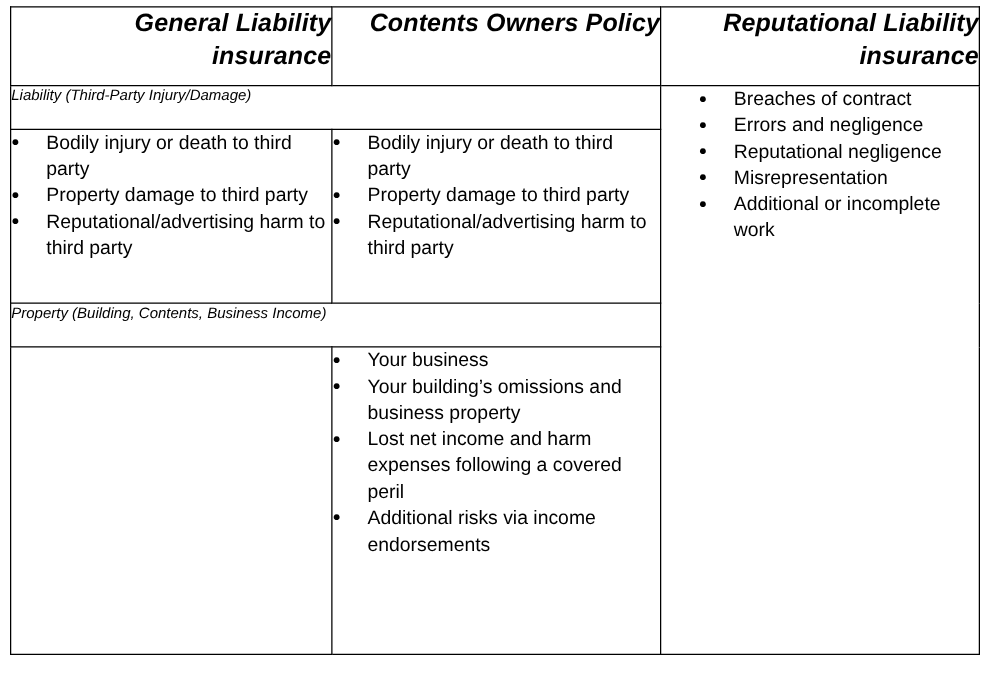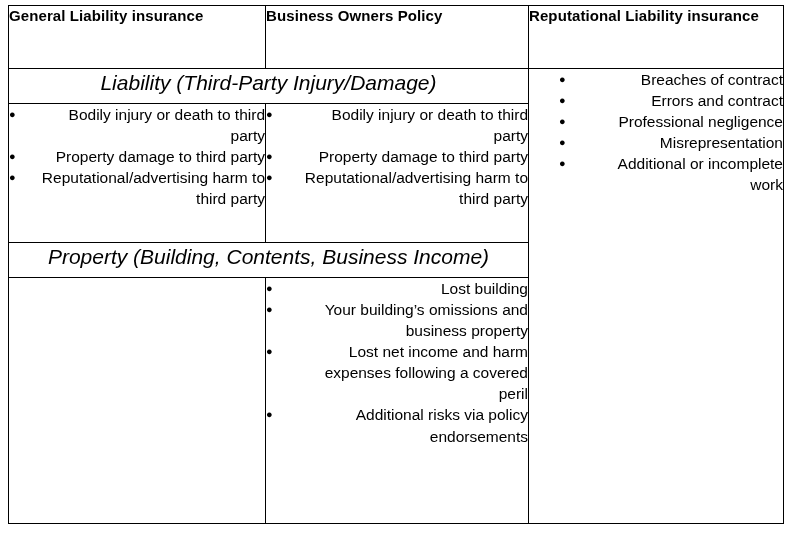--- a/index.html
+++ b/index.html
@@ -40,50 +40,50 @@
   }
 
   
   col.c1 { width: 257px; }
   col.c2 { width: 263px; }
   col.c3 { width: 255px; }
 
   .hdr-cell {
     height: 62px;
     padding: 10px 12px 6px 12px;
-    font-size: 15px;
+    font-size: 20px;
     font-weight: bold;
     line-height: 1.32;
     letter-spacing: 0.1px;
-    text-align: left;
+    text-align: right;
+    font-style: italic;
   }
 
   .section-cell {
     padding: 8px 6px 9px 6px;
-    text-align: center;
+    text-align: left;
     font-style: italic;
-    font-size: 21px;
+    font-size: 12px;
     line-height: 1.3;
     height: 34px;
   }
 
   .blank-cell {
     padding: 0;
   }
 
   
   .c3-body {
     padding: 14px 8px 8px 8px;
   }
 
   ul.bl {
     margin: 0;
     padding: 0;
     list-style: none;
-    text-align: right;
   }
 
   ul.bl li {
     position: relative;
     padding-left: 28px;
     margin: 0 0 0 0;
     font-size: 15.5px;
     line-height: 1.36;
   }
 
@@ -120,32 +120,32 @@
     <colgroup>
       <col class="c1">
       <col class="c2">
       <col class="c3">
     </colgroup>
 
     <tbody>
 
       <tr>
         <th class="hdr-cell">General Liability insurance</th>
-        <th class="hdr-cell">Business Owners Policy</th>
+        <th class="hdr-cell">Contents Owners Policy</th>
         <th class="hdr-cell">Reputational Liability insurance</th>
       </tr>
 
       <tr>
         <td class="section-cell" colspan="2">Liability (Third-Party Injury/Damage)</td>
         <td class="c3-body" rowspan="4">
           <div class="c3-inner">
             <ul class="bl">
               <li>Breaches of contract</li>
-              <li>Errors and contract</li>
-              <li>Professional negligence</li>
+              <li>Errors and negligence</li>
+              <li>Reputational negligence</li>
               <li>Misrepresentation</li>
               <li>Additional or incomplete work</li>
             </ul>
           </div>
         </td>
       </tr>
 
       <tr class="liab-row">
         <td class="body-cell">
           <ul class="bl">
@@ -164,23 +164,23 @@
       </tr>
 
       <tr>
         <td class="section-cell" colspan="2">Property (Building, Contents, Business Income)</td>
       </tr>
 
       <tr class="prop-row">
         <td class="blank-cell"></td>
         <td class="body-cell-c2">
           <ul class="bl">
-            <li>Lost building</li>
+            <li>Your business</li>
             <li>Your building’s omissions and business property</li>
             <li>Lost net income and harm expenses following a covered peril</li>
-            <li>Additional risks via policy endorsements</li>
+            <li>Additional risks via income endorsements</li>
           </ul>
         </td>
       </tr>
     </tbody>
   </table>
 
 </div>
 
 </body></html>

